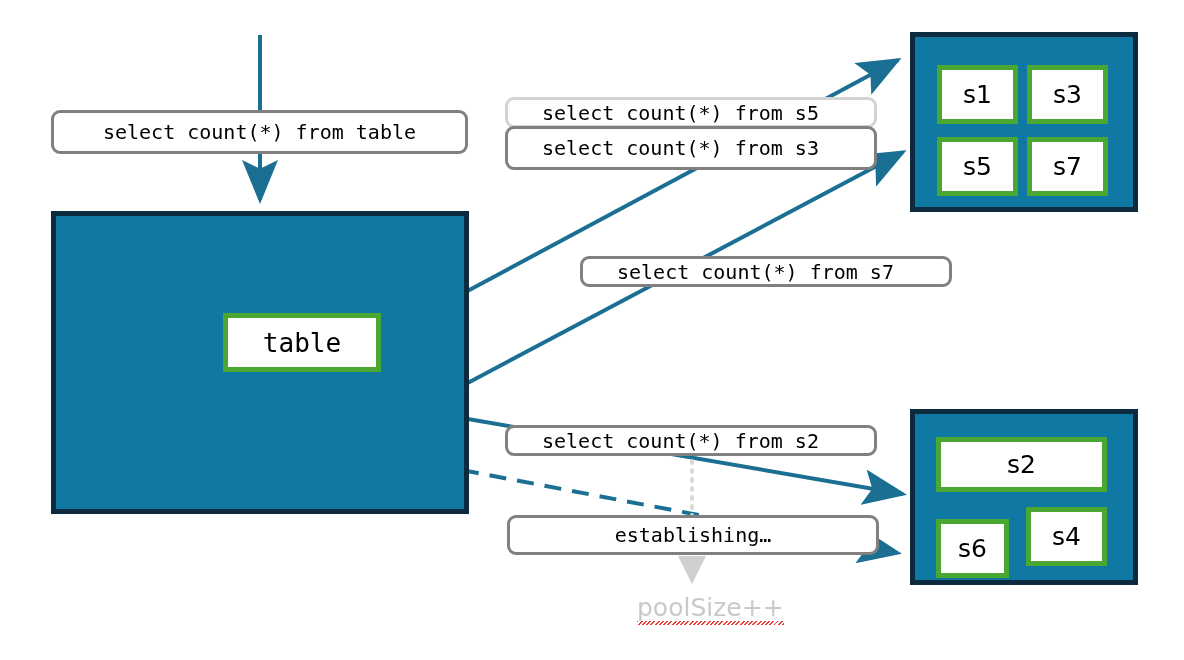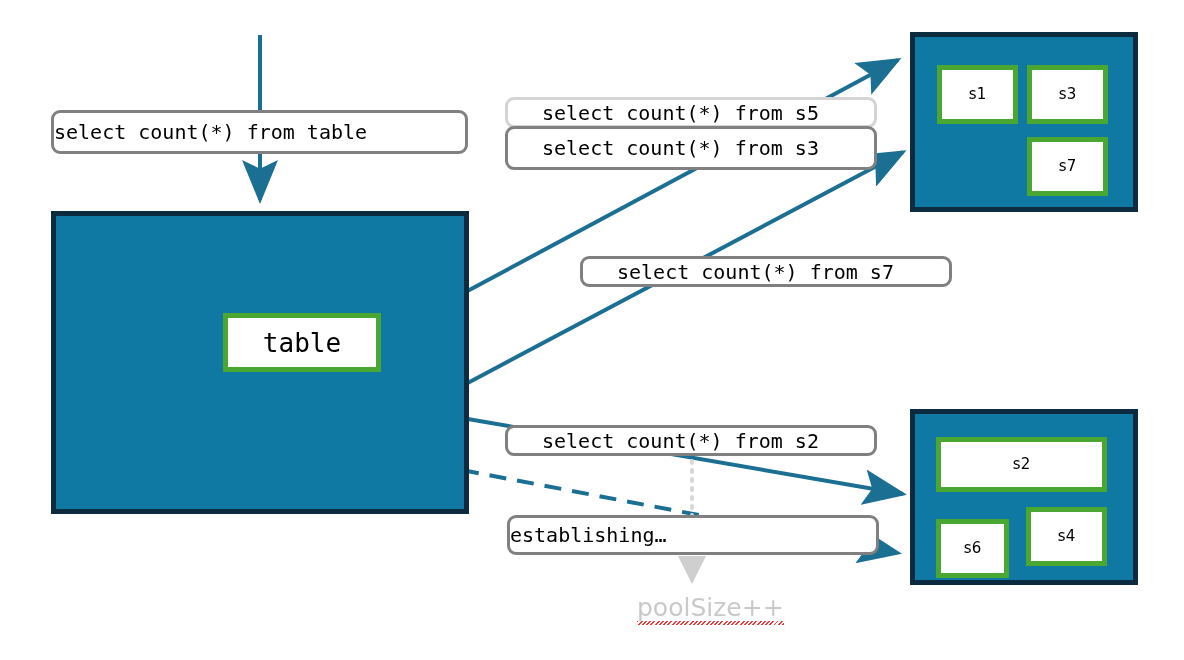--- a/index.html
+++ b/index.html
@@ -38,38 +38,39 @@
   .node {
     position: absolute;
     background: #ffffff;
     border: 5px solid #4aa832;
     box-sizing: border-box;
     display: flex;
     align-items: center;
     justify-content: center;
     color: #000000;
     font-family: "DejaVu Sans", sans-serif;
-    font-size: 15px;
+    font-size: 25px;
     line-height: 1;
   }
   .node.mono {
     font-family: "DejaVu Sans Mono", monospace;
     font-size: 26px;
     margin-left: 42px;
   }
 
   
   .label-box {
     position: absolute;
     background: #ffffff;
     border: 3px solid #808080;
     border-radius: 9px;
     box-sizing: border-box;
     display: flex;
     align-items: center;
+    justify-content: center;
     font-family: "DejaVu Sans Mono", monospace;
     font-size: 20px;
     color: #000000;
     white-space: nowrap;
     letter-spacing: 0px;
   }
   .label-box.behind {
     border-color: #d4d4d4;
     z-index: 1;
   }
@@ -162,20 +163,23 @@
   </div>
 
   <div class="node" style="left:937px; top:65px; width:81px; height:59px;">
     <span>s1</span>
   </div>
 
   <div class="node" style="left:1027px; top:65px; width:81px; height:59px;">
     <span>s3</span>
   </div>
 
+  <div class="node" style="left:937px; top:137px; width:81px; height:59px;">
+    <span>s5</span>
+  </div>
 
   <div class="node" style="left:1027px; top:137px; width:81px; height:59px;">
     <span>s7</span>
   </div>
 
   <div class="pool" style="left:910px; top:409px; width:228px; height:176px;">
   </div>
 
   <div class="node" style="left:936px; top:437px; width:171px; height:55px;">
     <span>s2</span>

